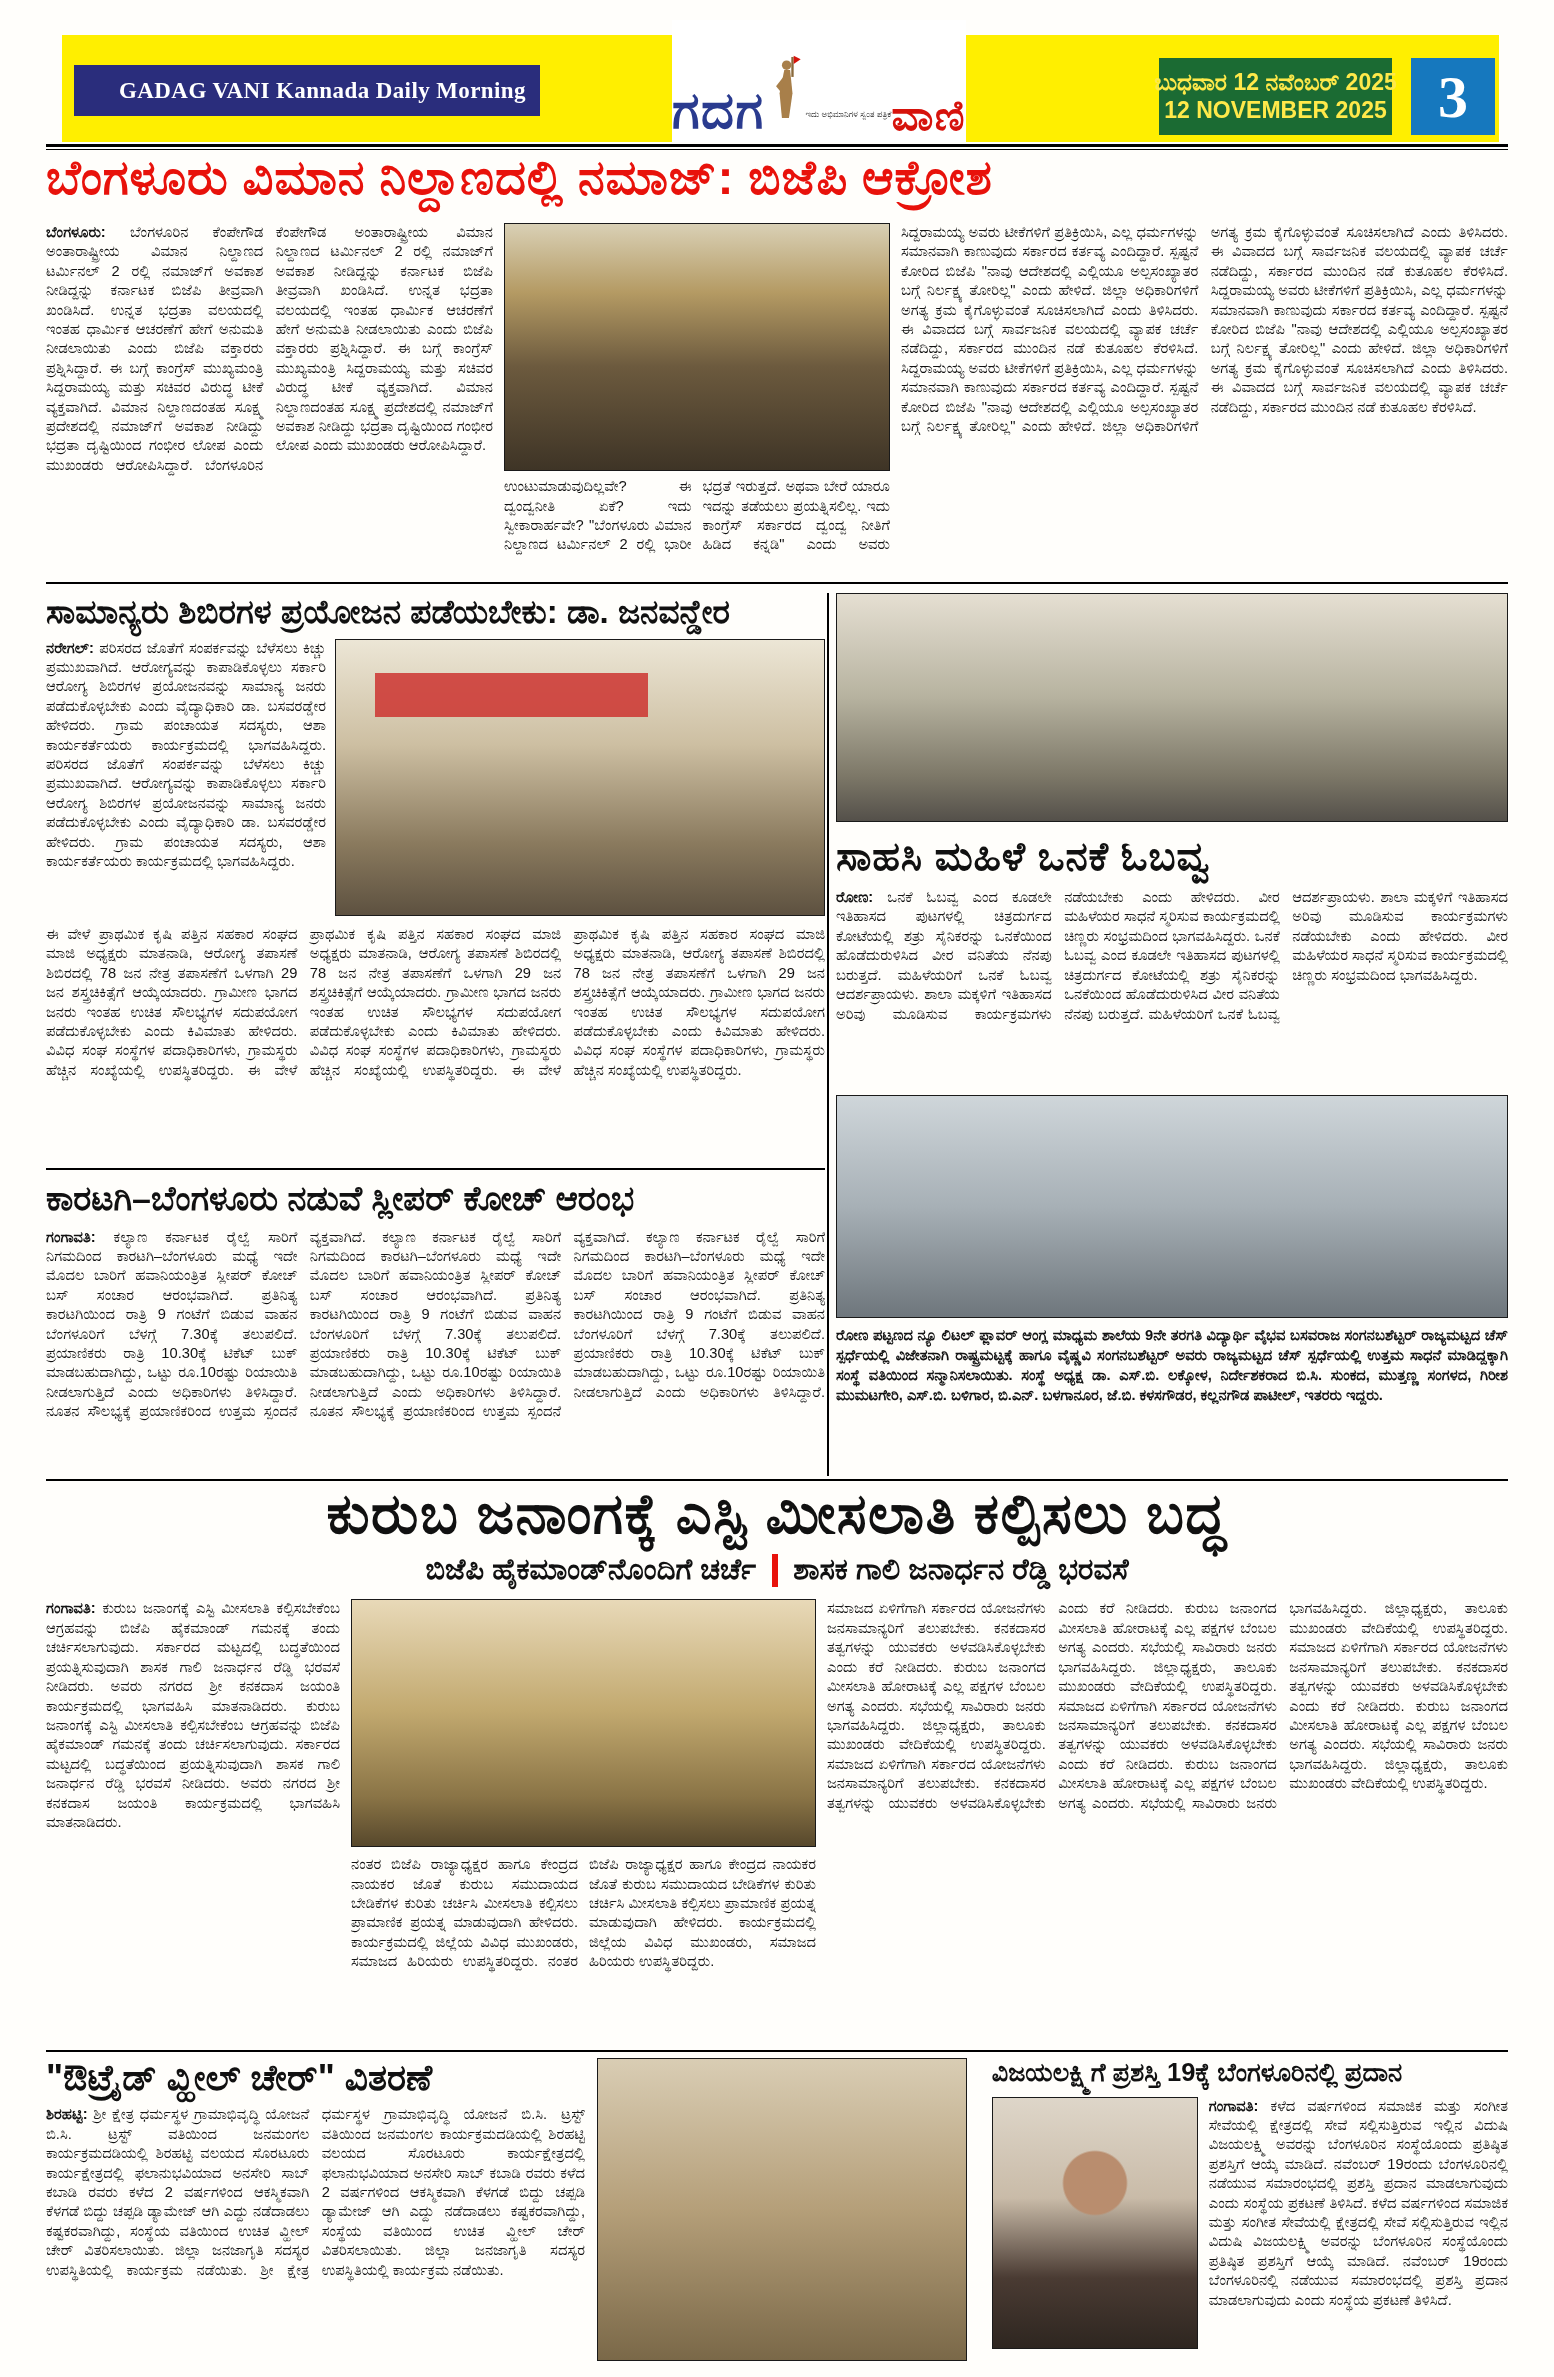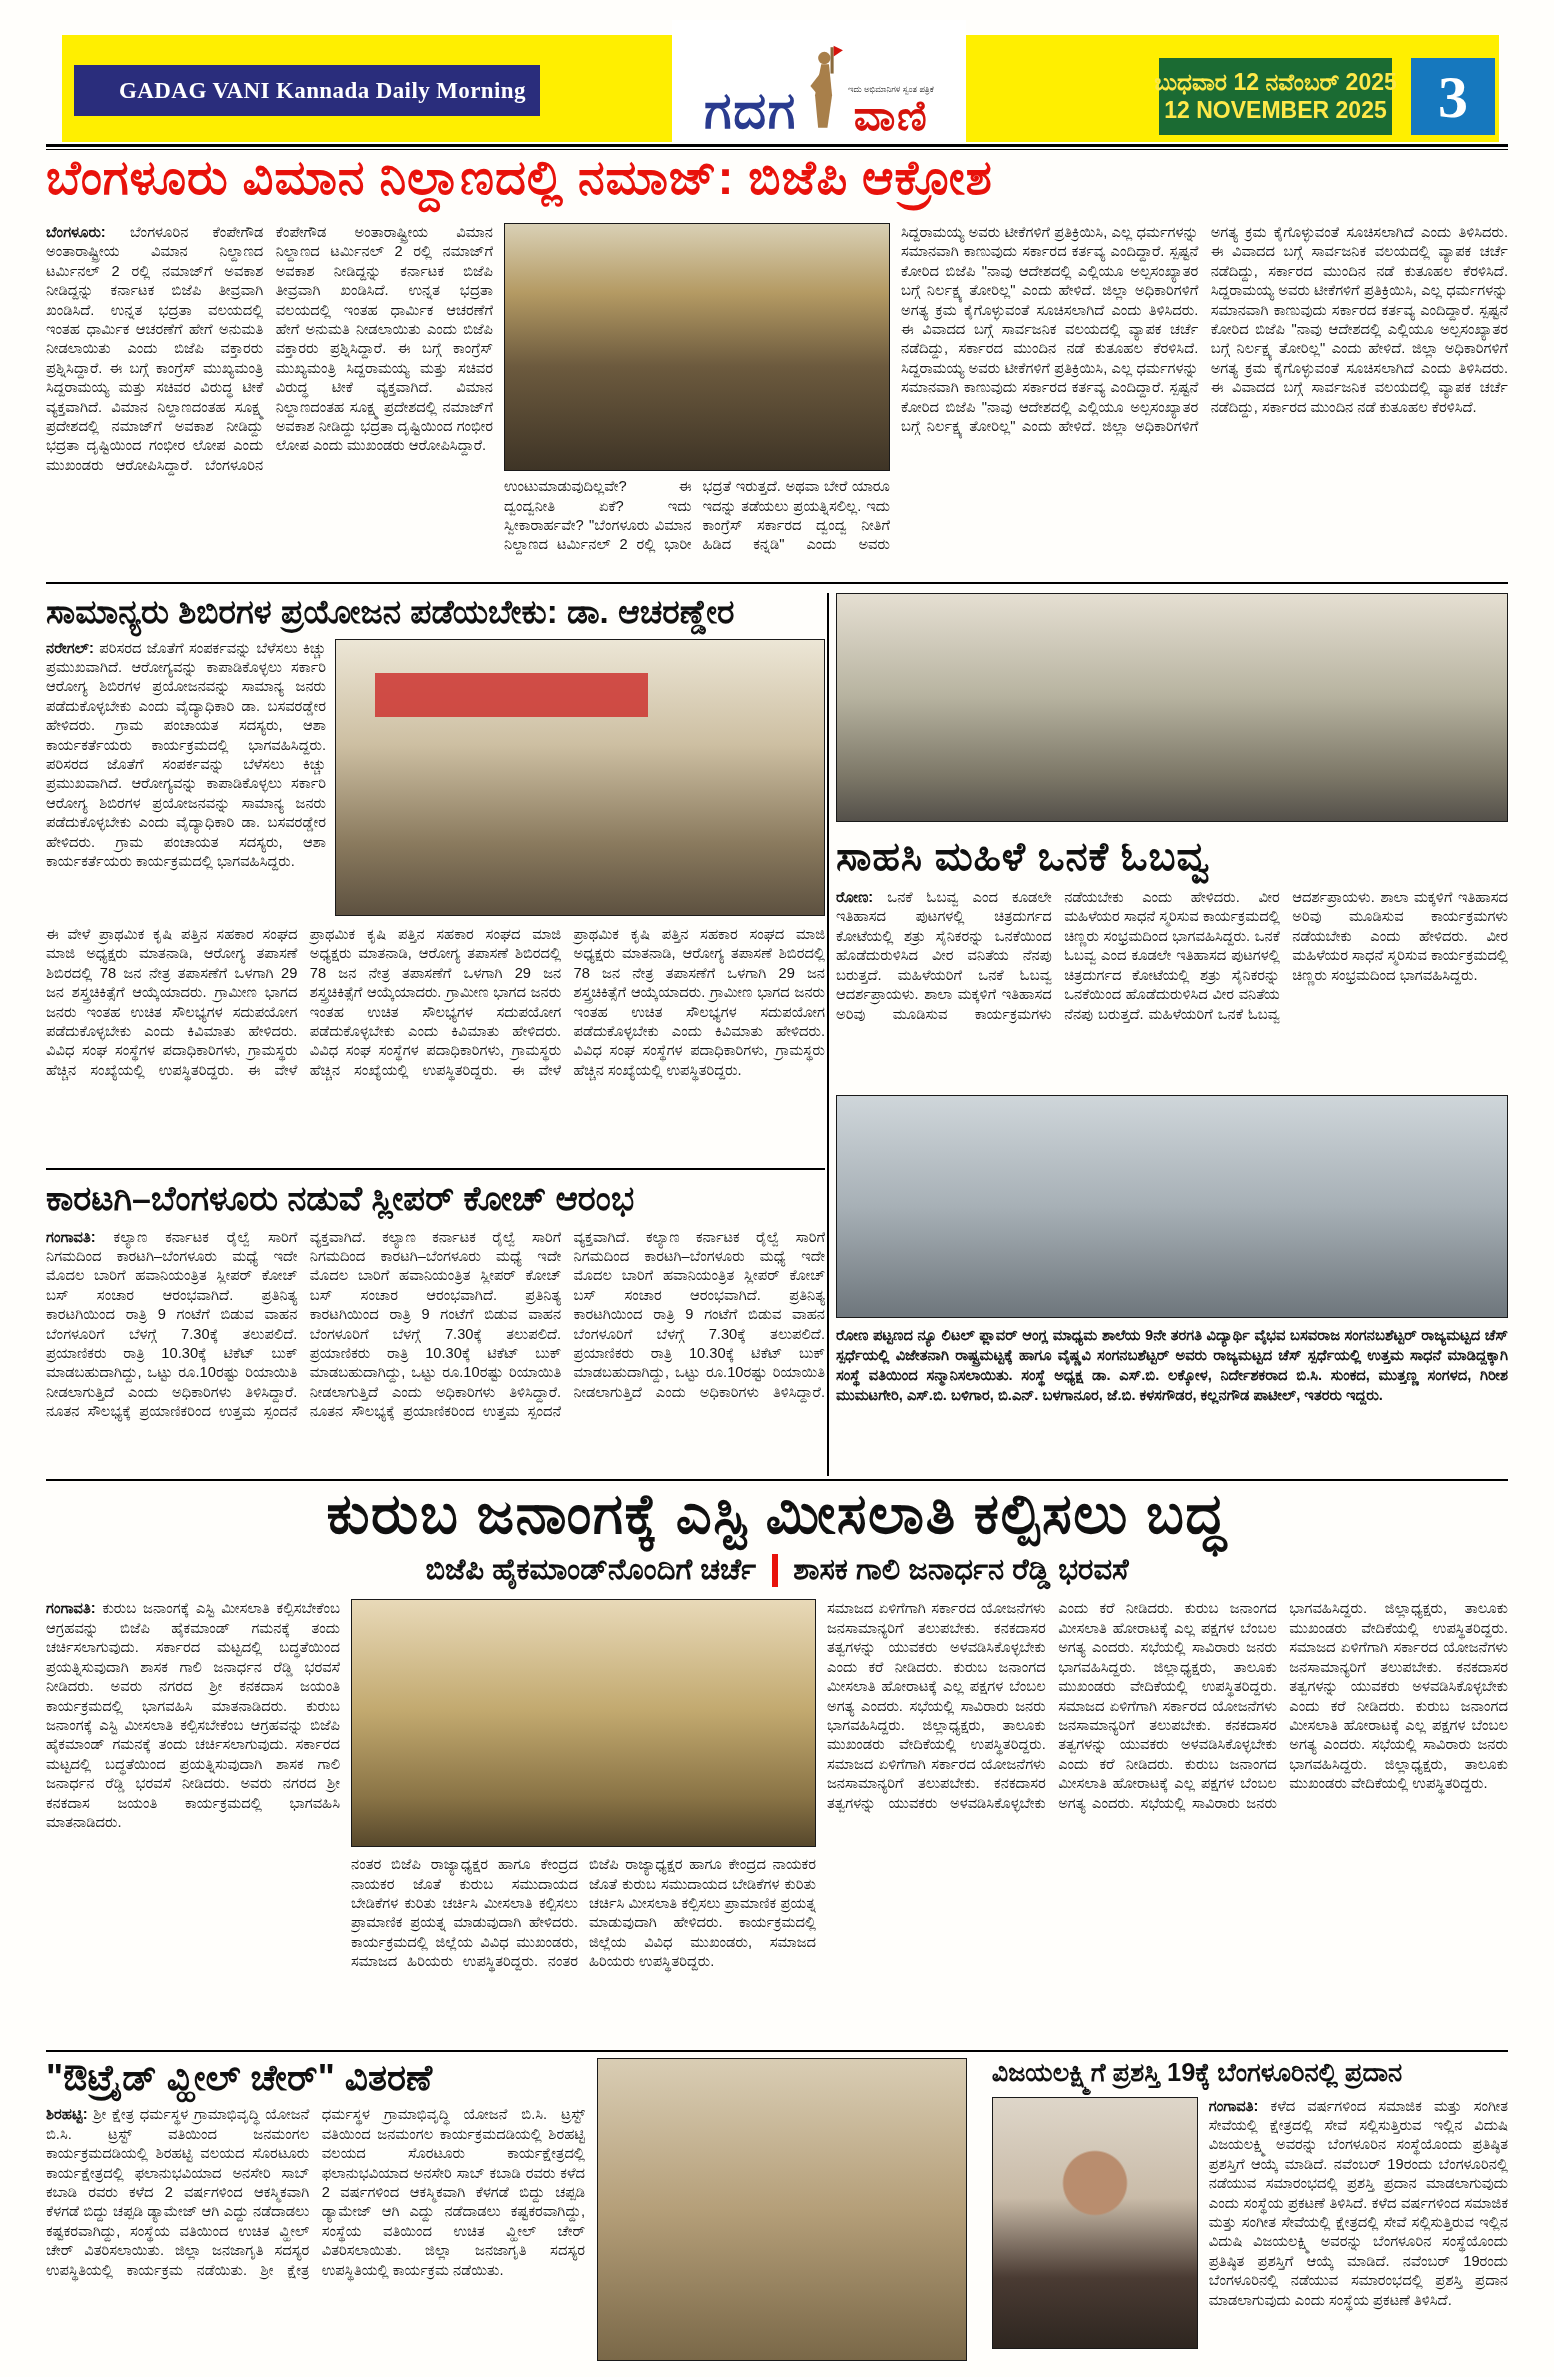--- a/index.html
+++ b/index.html
@@ -8,21 +8,21 @@
 
   
   .mast-band{position:absolute;left:62px;top:35px;width:1437px;height:107px;background:#ffef00;}
   .nameplate{position:absolute;left:74px;top:65px;width:435px;height:51px;background:#2a2d7c;
              display:flex;align-items:center;justify-content:center;padding-left:31px;}
   .nameplate span{color:#fff;font-family:"Liberation Serif","DejaVu Serif",serif;
                   font-weight:bold;font-size:23px;letter-spacing:0.4px;white-space:nowrap;}
   .logo-box{position:absolute;left:672px;top:20px;width:294px;height:122px;background:#fff;
             display:flex;align-items:flex-end;justify-content:center;gap:4.6px;padding-bottom:7.7px;box-sizing:border-box;}
   .logo-blue{font-size:51px;font-weight:900;color:#2a3b8f;line-height:.9;letter-spacing:1.5px;}
-  .logo-red-wrap{display:flex;flex-direction:column;align-items:center;}
+  .logo-red-wrap{display:flex;flex-direction:row;align-items:center;}
   .logo-tag{font-size:8.5px;color:#222;white-space:nowrap;margin-bottom:1.5px;}
   .logo-red{font-size:42px;font-weight:900;color:#d6130c;line-height:.9;letter-spacing:1.5px;}
   .statue{width:42px;height:93px;}
   .date-box{position:absolute;left:1159px;top:58px;width:233px;height:77px;background:#1b6b33;
             display:flex;flex-direction:column;align-items:center;justify-content:center;gap:3.1px;}
   .date-box div{color:#ffe94a;font-weight:bold;font-size:23px;line-height:1.1;white-space:nowrap;}
   .pagenum-box{position:absolute;left:1411px;top:58px;width:84px;height:77px;background:#1678be;
                display:flex;align-items:center;justify-content:center;}
   .pagenum-box span{color:#fff;font-size:60px;font-weight:bold;font-family:"Liberation Serif",serif;line-height:1;}
   .mast-rule{position:absolute;left:46px;top:144px;width:1462px;height:2.3px;
@@ -142,21 +142,21 @@
     <div class="a1-mid">
       <div class="photo photo1 crowd"></div>
       <div class="a1-midtext body-txt">ಉಂಟುಮಾಡುವುದಿಲ್ಲವೇ? ಈ ದ್ವಂದ್ವನೀತಿ ಏಕೆ? ಇದು ಸ್ವೀಕಾರಾರ್ಹವೇ? "ಬೆಂಗಳೂರು ವಿಮಾನ ನಿಲ್ದಾಣದ ಟರ್ಮಿನಲ್ 2 ರಲ್ಲಿ ಭಾರೀ ಭದ್ರತೆ ಇರುತ್ತದೆ. ಅಥವಾ ಬೇರೆ ಯಾರೂ ಇದನ್ನು ತಡೆಯಲು ಪ್ರಯತ್ನಿಸಲಿಲ್ಲ. ಇದು ಕಾಂಗ್ರೆಸ್ ಸರ್ಕಾರದ ದ್ವಂದ್ವ ನೀತಿಗೆ ಹಿಡಿದ ಕನ್ನಡಿ" ಎಂದು ಅವರು ಆರೋಪಿಸಿದರು. ಈ ವೇಳೆಗೆಗಳು ಮುಖ್ಯಮಂತ್ರಿ ಮಾಡುತ್ತಾರೆ ಎಂದು ಅವರು ಹೇಳಿದರು. ಉಂಟುಮಾಡುವುದಿಲ್ಲವೇ? ಈ ದ್ವಂದ್ವನೀತಿ ಏಕೆ? ಇದು ಸ್ವೀಕಾರಾರ್ಹವೇ? "ಬೆಂಗಳೂರು ವಿಮಾನ ನಿಲ್ದಾಣದ ಟರ್ಮಿನಲ್ 2 ರಲ್ಲಿ ಭಾರೀ ಭದ್ರತೆ ಇರುತ್ತದೆ. ಅಥವಾ ಬೇರೆ ಯಾರೂ ಇದನ್ನು ತಡೆಯಲು ಪ್ರಯತ್ನಿಸಲಿಲ್ಲ. ಇದು ಕಾಂಗ್ರೆಸ್ ಸರ್ಕಾರದ ದ್ವಂದ್ವ ನೀತಿಗೆ ಹಿಡಿದ ಕನ್ನಡಿ" ಎಂದು ಅವರು ಆರೋಪಿಸಿದರು. ಈ ವೇಳೆಗೆಗಳು ಮುಖ್ಯಮಂತ್ರಿ ಮಾಡುತ್ತಾರೆ ಎಂದು ಅವರು ಹೇಳಿದರು.</div>
     </div>
     <div class="a1-right body-txt">ಸಿದ್ದರಾಮಯ್ಯ ಅವರು ಟೀಕೆಗಳಿಗೆ ಪ್ರತಿಕ್ರಿಯಿಸಿ, ಎಲ್ಲ ಧರ್ಮಗಳನ್ನು ಸಮಾನವಾಗಿ ಕಾಣುವುದು ಸರ್ಕಾರದ ಕರ್ತವ್ಯ ಎಂದಿದ್ದಾರೆ. ಸ್ಪಷ್ಟನೆ ಕೋರಿದ ಬಿಜೆಪಿ "ನಾವು ಆದೇಶದಲ್ಲಿ ಎಲ್ಲಿಯೂ ಅಲ್ಪಸಂಖ್ಯಾತರ ಬಗ್ಗೆ ನಿರ್ಲಕ್ಷ್ಯ ತೋರಿಲ್ಲ" ಎಂದು ಹೇಳಿದೆ. ಜಿಲ್ಲಾ ಅಧಿಕಾರಿಗಳಿಗೆ ಅಗತ್ಯ ಕ್ರಮ ಕೈಗೊಳ್ಳುವಂತೆ ಸೂಚಿಸಲಾಗಿದೆ ಎಂದು ತಿಳಿಸಿದರು. ಈ ವಿವಾದದ ಬಗ್ಗೆ ಸಾರ್ವಜನಿಕ ವಲಯದಲ್ಲಿ ವ್ಯಾಪಕ ಚರ್ಚೆ ನಡೆದಿದ್ದು, ಸರ್ಕಾರದ ಮುಂದಿನ ನಡೆ ಕುತೂಹಲ ಕೆರಳಿಸಿದೆ. ಸಿದ್ದರಾಮಯ್ಯ ಅವರು ಟೀಕೆಗಳಿಗೆ ಪ್ರತಿಕ್ರಿಯಿಸಿ, ಎಲ್ಲ ಧರ್ಮಗಳನ್ನು ಸಮಾನವಾಗಿ ಕಾಣುವುದು ಸರ್ಕಾರದ ಕರ್ತವ್ಯ ಎಂದಿದ್ದಾರೆ. ಸ್ಪಷ್ಟನೆ ಕೋರಿದ ಬಿಜೆಪಿ "ನಾವು ಆದೇಶದಲ್ಲಿ ಎಲ್ಲಿಯೂ ಅಲ್ಪಸಂಖ್ಯಾತರ ಬಗ್ಗೆ ನಿರ್ಲಕ್ಷ್ಯ ತೋರಿಲ್ಲ" ಎಂದು ಹೇಳಿದೆ. ಜಿಲ್ಲಾ ಅಧಿಕಾರಿಗಳಿಗೆ ಅಗತ್ಯ ಕ್ರಮ ಕೈಗೊಳ್ಳುವಂತೆ ಸೂಚಿಸಲಾಗಿದೆ ಎಂದು ತಿಳಿಸಿದರು. ಈ ವಿವಾದದ ಬಗ್ಗೆ ಸಾರ್ವಜನಿಕ ವಲಯದಲ್ಲಿ ವ್ಯಾಪಕ ಚರ್ಚೆ ನಡೆದಿದ್ದು, ಸರ್ಕಾರದ ಮುಂದಿನ ನಡೆ ಕುತೂಹಲ ಕೆರಳಿಸಿದೆ. ಸಿದ್ದರಾಮಯ್ಯ ಅವರು ಟೀಕೆಗಳಿಗೆ ಪ್ರತಿಕ್ರಿಯಿಸಿ, ಎಲ್ಲ ಧರ್ಮಗಳನ್ನು ಸಮಾನವಾಗಿ ಕಾಣುವುದು ಸರ್ಕಾರದ ಕರ್ತವ್ಯ ಎಂದಿದ್ದಾರೆ. ಸ್ಪಷ್ಟನೆ ಕೋರಿದ ಬಿಜೆಪಿ "ನಾವು ಆದೇಶದಲ್ಲಿ ಎಲ್ಲಿಯೂ ಅಲ್ಪಸಂಖ್ಯಾತರ ಬಗ್ಗೆ ನಿರ್ಲಕ್ಷ್ಯ ತೋರಿಲ್ಲ" ಎಂದು ಹೇಳಿದೆ. ಜಿಲ್ಲಾ ಅಧಿಕಾರಿಗಳಿಗೆ ಅಗತ್ಯ ಕ್ರಮ ಕೈಗೊಳ್ಳುವಂತೆ ಸೂಚಿಸಲಾಗಿದೆ ಎಂದು ತಿಳಿಸಿದರು. ಈ ವಿವಾದದ ಬಗ್ಗೆ ಸಾರ್ವಜನಿಕ ವಲಯದಲ್ಲಿ ವ್ಯಾಪಕ ಚರ್ಚೆ ನಡೆದಿದ್ದು, ಸರ್ಕಾರದ ಮುಂದಿನ ನಡೆ ಕುತೂಹಲ ಕೆರಳಿಸಿದೆ.</div>
   </div>
 
   <div class="hrule" style="top:582px;"></div>
 
   <div class="left-main">
-    <div class="a2-head">ಸಾಮಾನ್ಯರು ಶಿಬಿರಗಳ ಪ್ರಯೋಜನ ಪಡೆಯಬೇಕು: ಡಾ. ಆಚರಣ್ಡೇರ</div>
+    <div class="a2-head">ಸಾಮಾನ್ಯರು ಶಿಬಿರಗಳ ಪ್ರಯೋಜನ ಪಡೆಯಬೇಕು: ಡಾ. ಜನವನ್ಡೇರ</div>
     <div class="a2-row">
       <div class="a2-col body-txt">
         <span class="dl">ನರೇಗಲ್:</span>
         <span>ಪರಿಸರದ ಜೊತೆಗೆ ಸಂಪರ್ಕವನ್ನು ಬೆಳೆಸಲು ಕಿಚ್ಚು ಪ್ರಮುಖವಾಗಿದೆ. ಆರೋಗ್ಯವನ್ನು ಕಾಪಾಡಿಕೊಳ್ಳಲು ಸರ್ಕಾರಿ ಆರೋಗ್ಯ ಶಿಬಿರಗಳ ಪ್ರಯೋಜನವನ್ನು ಸಾಮಾನ್ಯ ಜನರು ಪಡೆದುಕೊಳ್ಳಬೇಕು ಎಂದು ವೈದ್ಯಾಧಿಕಾರಿ ಡಾ. ಬಸವರಡ್ಡೇರ ಹೇಳಿದರು. ಗ್ರಾಮ ಪಂಚಾಯತ ಸದಸ್ಯರು, ಆಶಾ ಕಾರ್ಯಕರ್ತೆಯರು ಕಾರ್ಯಕ್ರಮದಲ್ಲಿ ಭಾಗವಹಿಸಿದ್ದರು. ಪರಿಸರದ ಜೊತೆಗೆ ಸಂಪರ್ಕವನ್ನು ಬೆಳೆಸಲು ಕಿಚ್ಚು ಪ್ರಮುಖವಾಗಿದೆ. ಆರೋಗ್ಯವನ್ನು ಕಾಪಾಡಿಕೊಳ್ಳಲು ಸರ್ಕಾರಿ ಆರೋಗ್ಯ ಶಿಬಿರಗಳ ಪ್ರಯೋಜನವನ್ನು ಸಾಮಾನ್ಯ ಜನರು ಪಡೆದುಕೊಳ್ಳಬೇಕು ಎಂದು ವೈದ್ಯಾಧಿಕಾರಿ ಡಾ. ಬಸವರಡ್ಡೇರ ಹೇಳಿದರು. ಗ್ರಾಮ ಪಂಚಾಯತ ಸದಸ್ಯರು, ಆಶಾ ಕಾರ್ಯಕರ್ತೆಯರು ಕಾರ್ಯಕ್ರಮದಲ್ಲಿ ಭಾಗವಹಿಸಿದ್ದರು.</span>
       </div>
       <div class="photo photo2 crowd">
         <div class="banner"></div>
       </div>
     </div>
     <div class="a2-bottom body-txt">ಈ ವೇಳೆ ಪ್ರಾಥಮಿಕ ಕೃಷಿ ಪತ್ತಿನ ಸಹಕಾರ ಸಂಘದ ಮಾಜಿ ಅಧ್ಯಕ್ಷರು ಮಾತನಾಡಿ, ಆರೋಗ್ಯ ತಪಾಸಣೆ ಶಿಬಿರದಲ್ಲಿ 78 ಜನ ನೇತ್ರ ತಪಾಸಣೆಗೆ ಒಳಗಾಗಿ 29 ಜನ ಶಸ್ತ್ರಚಿಕಿತ್ಸೆಗೆ ಆಯ್ಕೆಯಾದರು. ಗ್ರಾಮೀಣ ಭಾಗದ ಜನರು ಇಂತಹ ಉಚಿತ ಸೌಲಭ್ಯಗಳ ಸದುಪಯೋಗ ಪಡೆದುಕೊಳ್ಳಬೇಕು ಎಂದು ಕಿವಿಮಾತು ಹೇಳಿದರು. ವಿವಿಧ ಸಂಘ ಸಂಸ್ಥೆಗಳ ಪದಾಧಿಕಾರಿಗಳು, ಗ್ರಾಮಸ್ಥರು ಹೆಚ್ಚಿನ ಸಂಖ್ಯೆಯಲ್ಲಿ ಉಪಸ್ಥಿತರಿದ್ದರು. ಈ ವೇಳೆ ಪ್ರಾಥಮಿಕ ಕೃಷಿ ಪತ್ತಿನ ಸಹಕಾರ ಸಂಘದ ಮಾಜಿ ಅಧ್ಯಕ್ಷರು ಮಾತನಾಡಿ, ಆರೋಗ್ಯ ತಪಾಸಣೆ ಶಿಬಿರದಲ್ಲಿ 78 ಜನ ನೇತ್ರ ತಪಾಸಣೆಗೆ ಒಳಗಾಗಿ 29 ಜನ ಶಸ್ತ್ರಚಿಕಿತ್ಸೆಗೆ ಆಯ್ಕೆಯಾದರು. ಗ್ರಾಮೀಣ ಭಾಗದ ಜನರು ಇಂತಹ ಉಚಿತ ಸೌಲಭ್ಯಗಳ ಸದುಪಯೋಗ ಪಡೆದುಕೊಳ್ಳಬೇಕು ಎಂದು ಕಿವಿಮಾತು ಹೇಳಿದರು. ವಿವಿಧ ಸಂಘ ಸಂಸ್ಥೆಗಳ ಪದಾಧಿಕಾರಿಗಳು, ಗ್ರಾಮಸ್ಥರು ಹೆಚ್ಚಿನ ಸಂಖ್ಯೆಯಲ್ಲಿ ಉಪಸ್ಥಿತರಿದ್ದರು. ಈ ವೇಳೆ ಪ್ರಾಥಮಿಕ ಕೃಷಿ ಪತ್ತಿನ ಸಹಕಾರ ಸಂಘದ ಮಾಜಿ ಅಧ್ಯಕ್ಷರು ಮಾತನಾಡಿ, ಆರೋಗ್ಯ ತಪಾಸಣೆ ಶಿಬಿರದಲ್ಲಿ 78 ಜನ ನೇತ್ರ ತಪಾಸಣೆಗೆ ಒಳಗಾಗಿ 29 ಜನ ಶಸ್ತ್ರಚಿಕಿತ್ಸೆಗೆ ಆಯ್ಕೆಯಾದರು. ಗ್ರಾಮೀಣ ಭಾಗದ ಜನರು ಇಂತಹ ಉಚಿತ ಸೌಲಭ್ಯಗಳ ಸದುಪಯೋಗ ಪಡೆದುಕೊಳ್ಳಬೇಕು ಎಂದು ಕಿವಿಮಾತು ಹೇಳಿದರು. ವಿವಿಧ ಸಂಘ ಸಂಸ್ಥೆಗಳ ಪದಾಧಿಕಾರಿಗಳು, ಗ್ರಾಮಸ್ಥರು ಹೆಚ್ಚಿನ ಸಂಖ್ಯೆಯಲ್ಲಿ ಉಪಸ್ಥಿತರಿದ್ದರು.</div>

